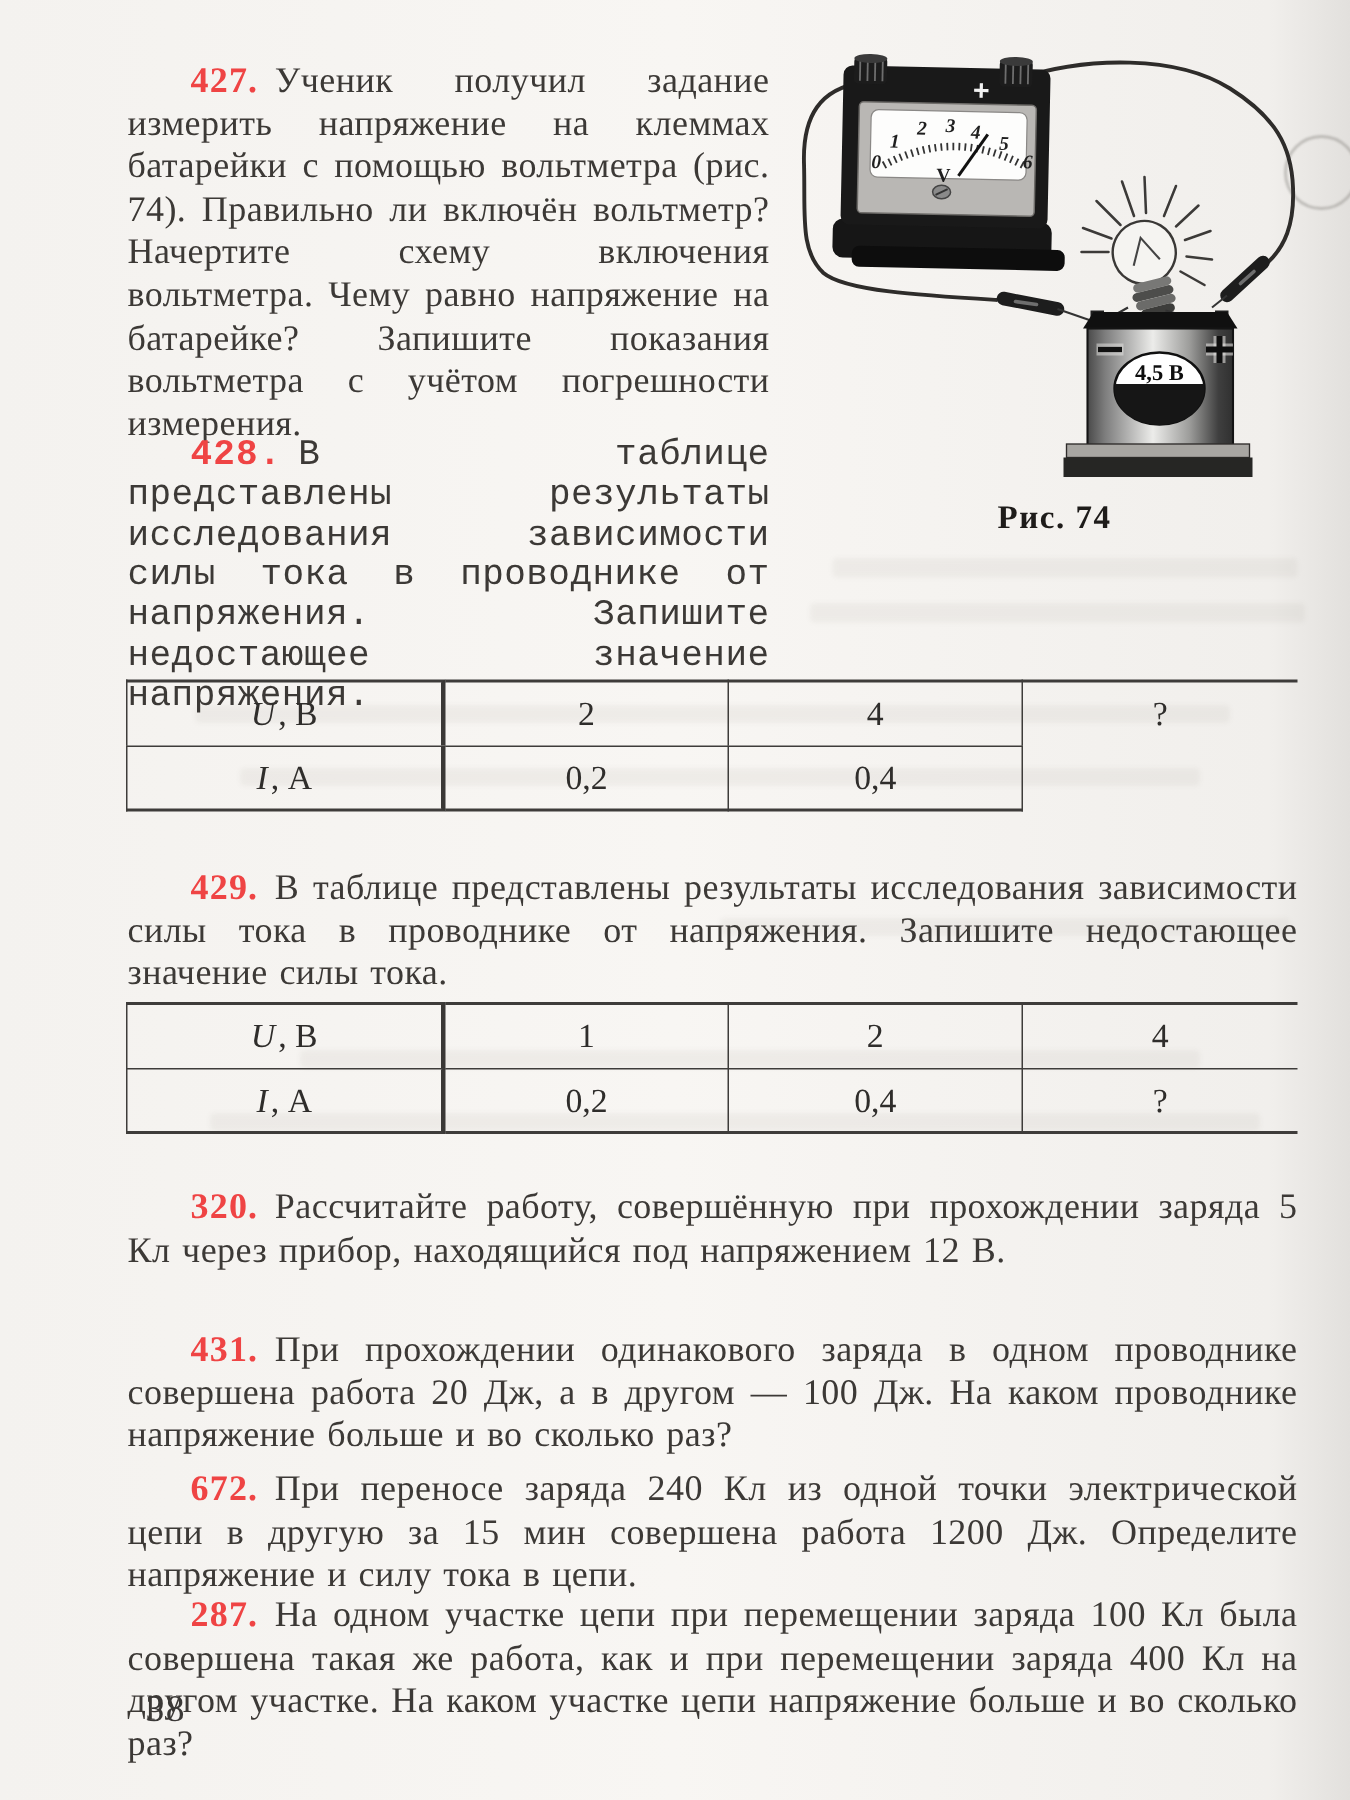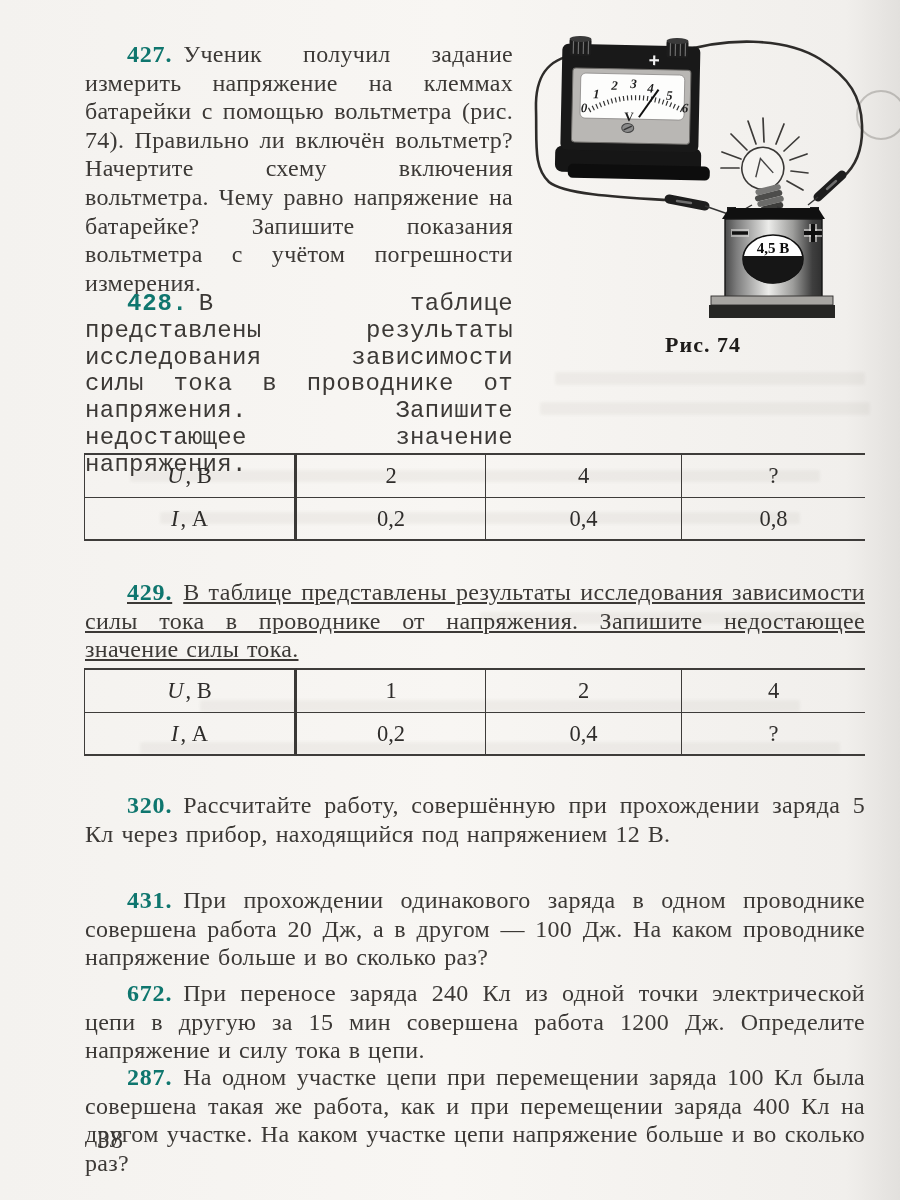--- a/index.html
+++ b/index.html
@@ -9,21 +9,21 @@
     font-family:"Liberation Serif", serif;
     color:#3a3734;
   }
   .para{
     position:absolute;
     font-size:24px;line-height:28.6px;
     text-align:justify;text-indent:42px;
     letter-spacing:.3px;word-spacing:1.5px;
     color:#3c3936;
   }
-  .para .num{font-weight:bold;margin-right:11px;color:#0f766e;letter-spacing:.8px;}
+  .para .num{font-weight:bold;margin-right:11px;color:#ef4444;letter-spacing:.8px;}
   .narrow{left:85px;width:428px;}
   .wide{left:85px;width:780px;}
 
   
   .tbl{position:absolute;left:84px;width:781px;display:grid;
        grid-template-columns:213px 189px 196px 183px;}
   .tbl .c{
     height:44px;box-sizing:border-box;
     display:flex;align-items:center;justify-content:center;
     font-size:22.5px;color:#2f2d2b;
@@ -190,24 +190,23 @@
     </div>
   <div class="c">2</div>
   <div class="c">4</div>
   <div class="c">?</div>
   <div class="c">
       <i>I</i>
       <span>, А</span>
     </div>
   <div class="c">0,2</div>
   <div class="c">0,4</div>
-  <div class="c">0,8</div>
-</div>
-
-<div class="para wide" style="top:578px;text-decoration:underline;">
+</div>
+
+<div class="para wide" style="top:578px;">
   <b class="num">429.</b><span>В таблице представлены результаты исследования зависимости силы тока в проводнике от напряжения. Запишите недостающее значение силы тока.</span>
 </div>
 
 <div class="tbl" style="top:668px;">
   <div class="c">
       <i>U</i>
       <span>, В</span>
     </div>
   <div class="c">1</div>
   <div class="c">2</div>

